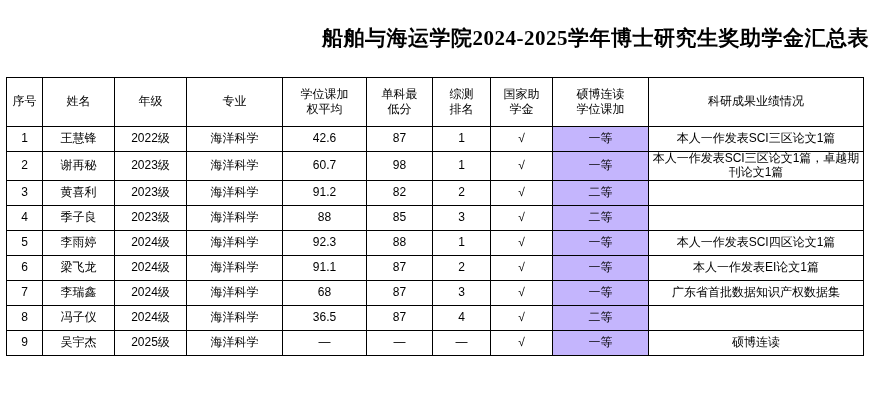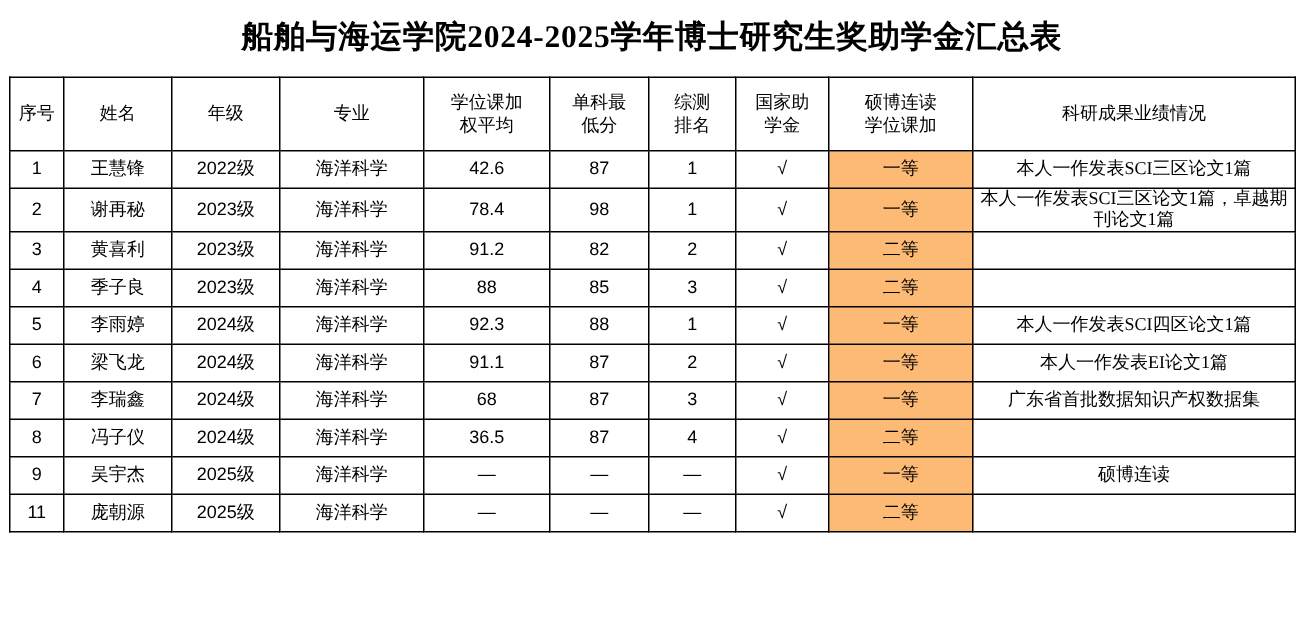--- a/index.html
+++ b/index.html
@@ -14,33 +14,33 @@
     color: #000000;
     overflow: hidden;
   }
   .page {
     width: 869px;
     height: 412px;
     position: relative;
     box-sizing: border-box;
   }
   .title {
-    text-align: center;
+    text-align: right;
     font-family: "Liberation Serif", serif;
     font-weight: bold;
     font-size: 21px;
     letter-spacing: 0.5px;
-    padding-top: 10px;
+    padding-top: 24px;
     padding-bottom: 9px;
     white-space: nowrap;
   }
   table.sheet {
     border-collapse: collapse;
     table-layout: fixed;
-    margin: 4px 6px;
+    margin: 16px 6px;
     width: 857px;
     font-size: 12px;
   }
   table.sheet td, table.sheet th {
     border: 1px solid #000000;
     padding: 0;
     text-align: center;
     vertical-align: middle;
     font-weight: normal;
     font-size: 12px;
@@ -63,30 +63,29 @@
   .c-grade { width: 72px; }
   .c-major { width: 96px; }
   .c-gpa { width: 84px; }
   .c-min { width: 66px; }
   .c-rank { width: 58px; }
   .c-nat { width: 62px; }
   .c-award { width: 96px; }
   .c-res { width: 215px; }
 
   .award-cell {
-    background: #fdba74;
+    background: #c4b5fd;
     font-size: 12px;
   }
   .res-cell {
     text-align: left;
     padding-left: 5px;
     padding-right: 3px;
     font-size: 12px;
     line-height: 1.2;
-    font-family: Liberation Serif, serif;
   }
   .check {
     font-size: 13px;
   }
   .dash {
     font-size: 12px;
   }
 </style>
 </head>
 <body>
@@ -148,21 +147,21 @@
         <td>1</td>
         <td class="check">√</td>
         <td class="award-cell">一等</td>
         <td class="res-cell">本人一作发表SCI三区论文1篇</td>
       </tr>
       <tr>
         <td>2</td>
         <td>谢再秘</td>
         <td>2023级</td>
         <td>海洋科学</td>
-        <td>78.4</td>
+        <td>60.7</td>
         <td>98</td>
         <td>1</td>
         <td class="check">√</td>
         <td class="award-cell">一等</td>
         <td class="res-cell">本人一作发表SCI三区论文1篇，卓越期刊论文1篇</td>
       </tr>
       <tr>
         <td>3</td>
         <td>黄喜利</td>
         <td>2023级</td>
@@ -239,28 +238,16 @@
         <td>吴宇杰</td>
         <td>2025级</td>
         <td>海洋科学</td>
         <td class="dash">—</td>
         <td class="dash">—</td>
         <td class="dash">—</td>
         <td class="check">√</td>
         <td class="award-cell">一等</td>
         <td class="res-cell">硕博连读</td>
       </tr>
-      <tr>
-        <td>11</td>
-        <td>庞朝源</td>
-        <td>2025级</td>
-        <td>海洋科学</td>
-        <td class="dash">—</td>
-        <td class="dash">—</td>
-        <td class="dash">—</td>
-        <td class="check">√</td>
-        <td class="award-cell">二等</td>
-        <td class="res-cell"></td>
-      </tr>
     </tbody>
   </table>
 
 </div>
 
 </body></html>

